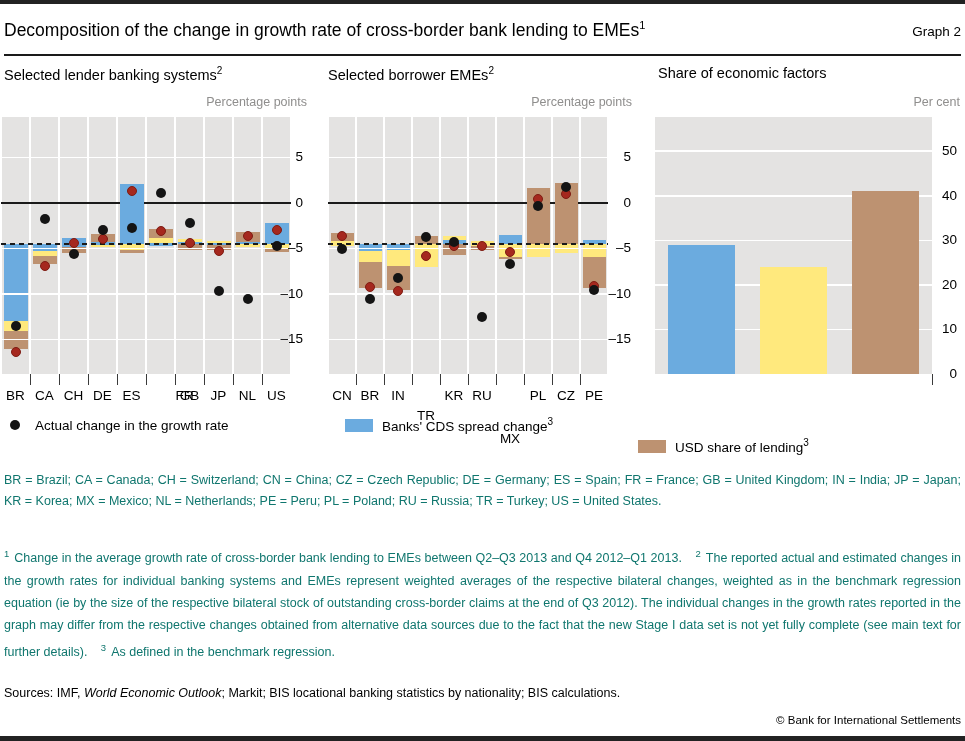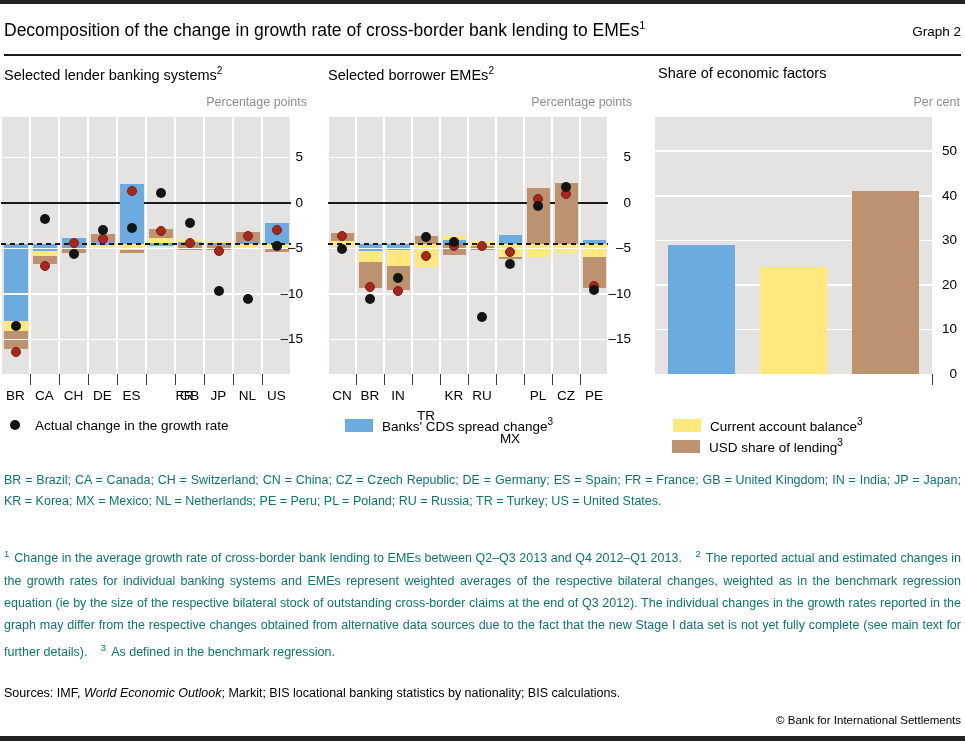--- a/index.html
+++ b/index.html
@@ -241,25 +241,21 @@
     </div>
 
   <div class="legend-row" style="left:10px;top:417px;justify-content:flex-end;">
     <span class="ldot" style="background: rgb(20, 20, 20);"></span>
     <span>Actual change in the growth rate</span>
   </div>
   <div class="legend-row" style="left:345px;top:417px;">
     <span class="lswatch" style="background: rgb(107, 171, 223);"></span>
     <span><span>Banks' CDS spread change</span><sup>3</sup></span>
   </div>
-  <div class="legend-row" style="left:673px;top:417px;">
-    <span class="lswatch" style="background: rgb(255, 233, 125);"></span>
-    <span><span>Current account balance</span><sup>3</sup></span>
-  </div>
-  <div class="legend-row" style="left:672px;top:438px;">
+  <div class="legend-row" style="left:638px;top:438px;">
     <span class="lswatch" style="background: rgb(189, 146, 113);"></span>
     <span><span>USD share of lending</span><sup>3</sup></span>
   </div>
 
   <p class="para" style="top:470px;line-height:21px;margin:0;">BR = Brazil;  CA = Canada;  CH = Switzerland;  CN = China;  CZ = Czech Republic;  DE = Germany;  ES = Spain;  FR = France;  GB = United Kingdom;  IN = India;  JP = Japan;  KR = Korea;  MX = Mexico;  NL = Netherlands;  PE = Peru;  PL = Poland;  RU = Russia;  TR = Turkey;  US = United States.</p>
 
   <p class="para" style="top:543px;line-height:22.4px;margin:0;">
     <sup class="fn-sup">1</sup><span>Change in the average growth rate of cross-border bank lending to EMEs between Q2–Q3 2013 and Q4 2012–Q1 2013.</span>
     <sup class="fn-sup2">2</sup><span>The reported actual and estimated changes in the growth rates for individual banking systems and EMEs represent weighted averages of the respective bilateral changes, weighted as in the benchmark regression equation (ie by the size of the respective bilateral stock of outstanding cross-border claims at the end of Q3 2012). The individual changes in the growth rates reported in the graph may differ from the respective changes obtained from alternative data sources due to the fact that the new Stage I data set is not yet fully complete (see main text for further details).</span>
     <sup class="fn-sup2">3</sup><span>As defined in the benchmark regression.</span>

